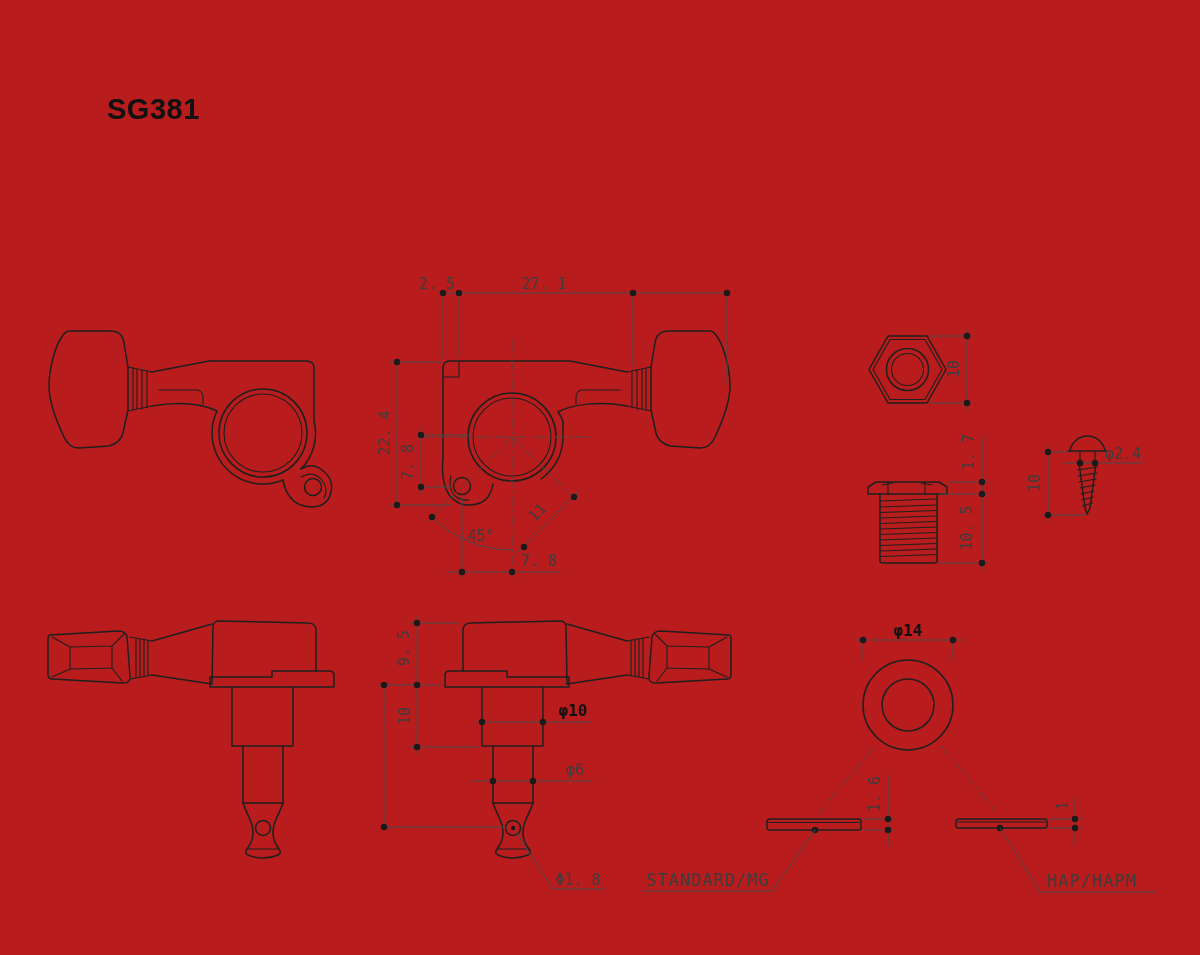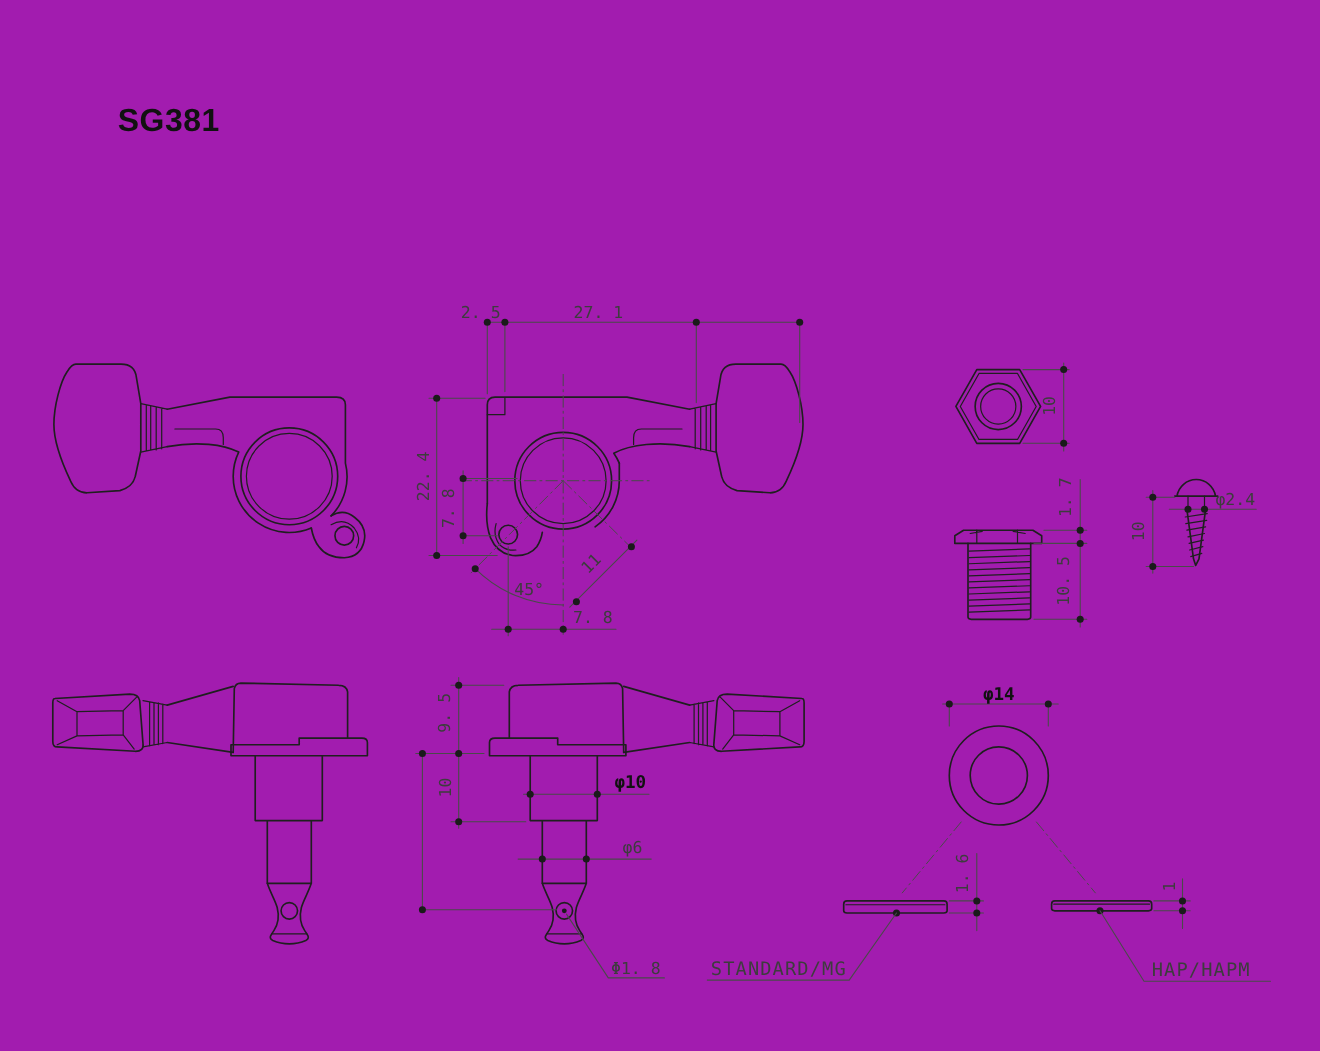--- a/index.html
+++ b/index.html
@@ -1,16 +1,16 @@
 <!DOCTYPE html>
 <html><head>
 <meta charset="utf-8">
 <style>
   html,body{margin:0;padding:0;background:#ffffff;}
-  .page{position:relative;width:1200px;height:955px;background:#a21caf;overflow:hidden;
+  .page{position:relative;width:1200px;height:955px;background:#b91c1c;overflow:hidden;
         font-family:"DejaVu Sans Mono", monospace;}
   svg{position:absolute;left:0;top:0;}
   .outline{fill:none;stroke:#1f1f1f;stroke-width:1.5;stroke-linecap:round;stroke-linejoin:round;}
   .thin{fill:none;stroke:#1f1f1f;stroke-width:1.1;stroke-linecap:round;stroke-linejoin:round;}
   .dim{fill:none;stroke:#4a4a4a;stroke-width:1;stroke-linecap:round;}
   .cl{fill:none;stroke:#4a4a4a;stroke-width:0.9;stroke-dasharray:11 3 2.5 3;}
   .dot{fill:#1a1a1a;stroke:none;}
   .dimtext{font-family:"DejaVu Sans Mono",monospace;font-size:15px;fill:#3d3d3d;letter-spacing:0px;}
   .dimtext-bold{font-family:"DejaVu Sans Mono",monospace;font-size:16px;font-weight:bold;fill:#111;}
   .labeltext{font-family:"DejaVu Sans Mono",monospace;font-size:17px;fill:#3d3d3d;letter-spacing:1px;}

